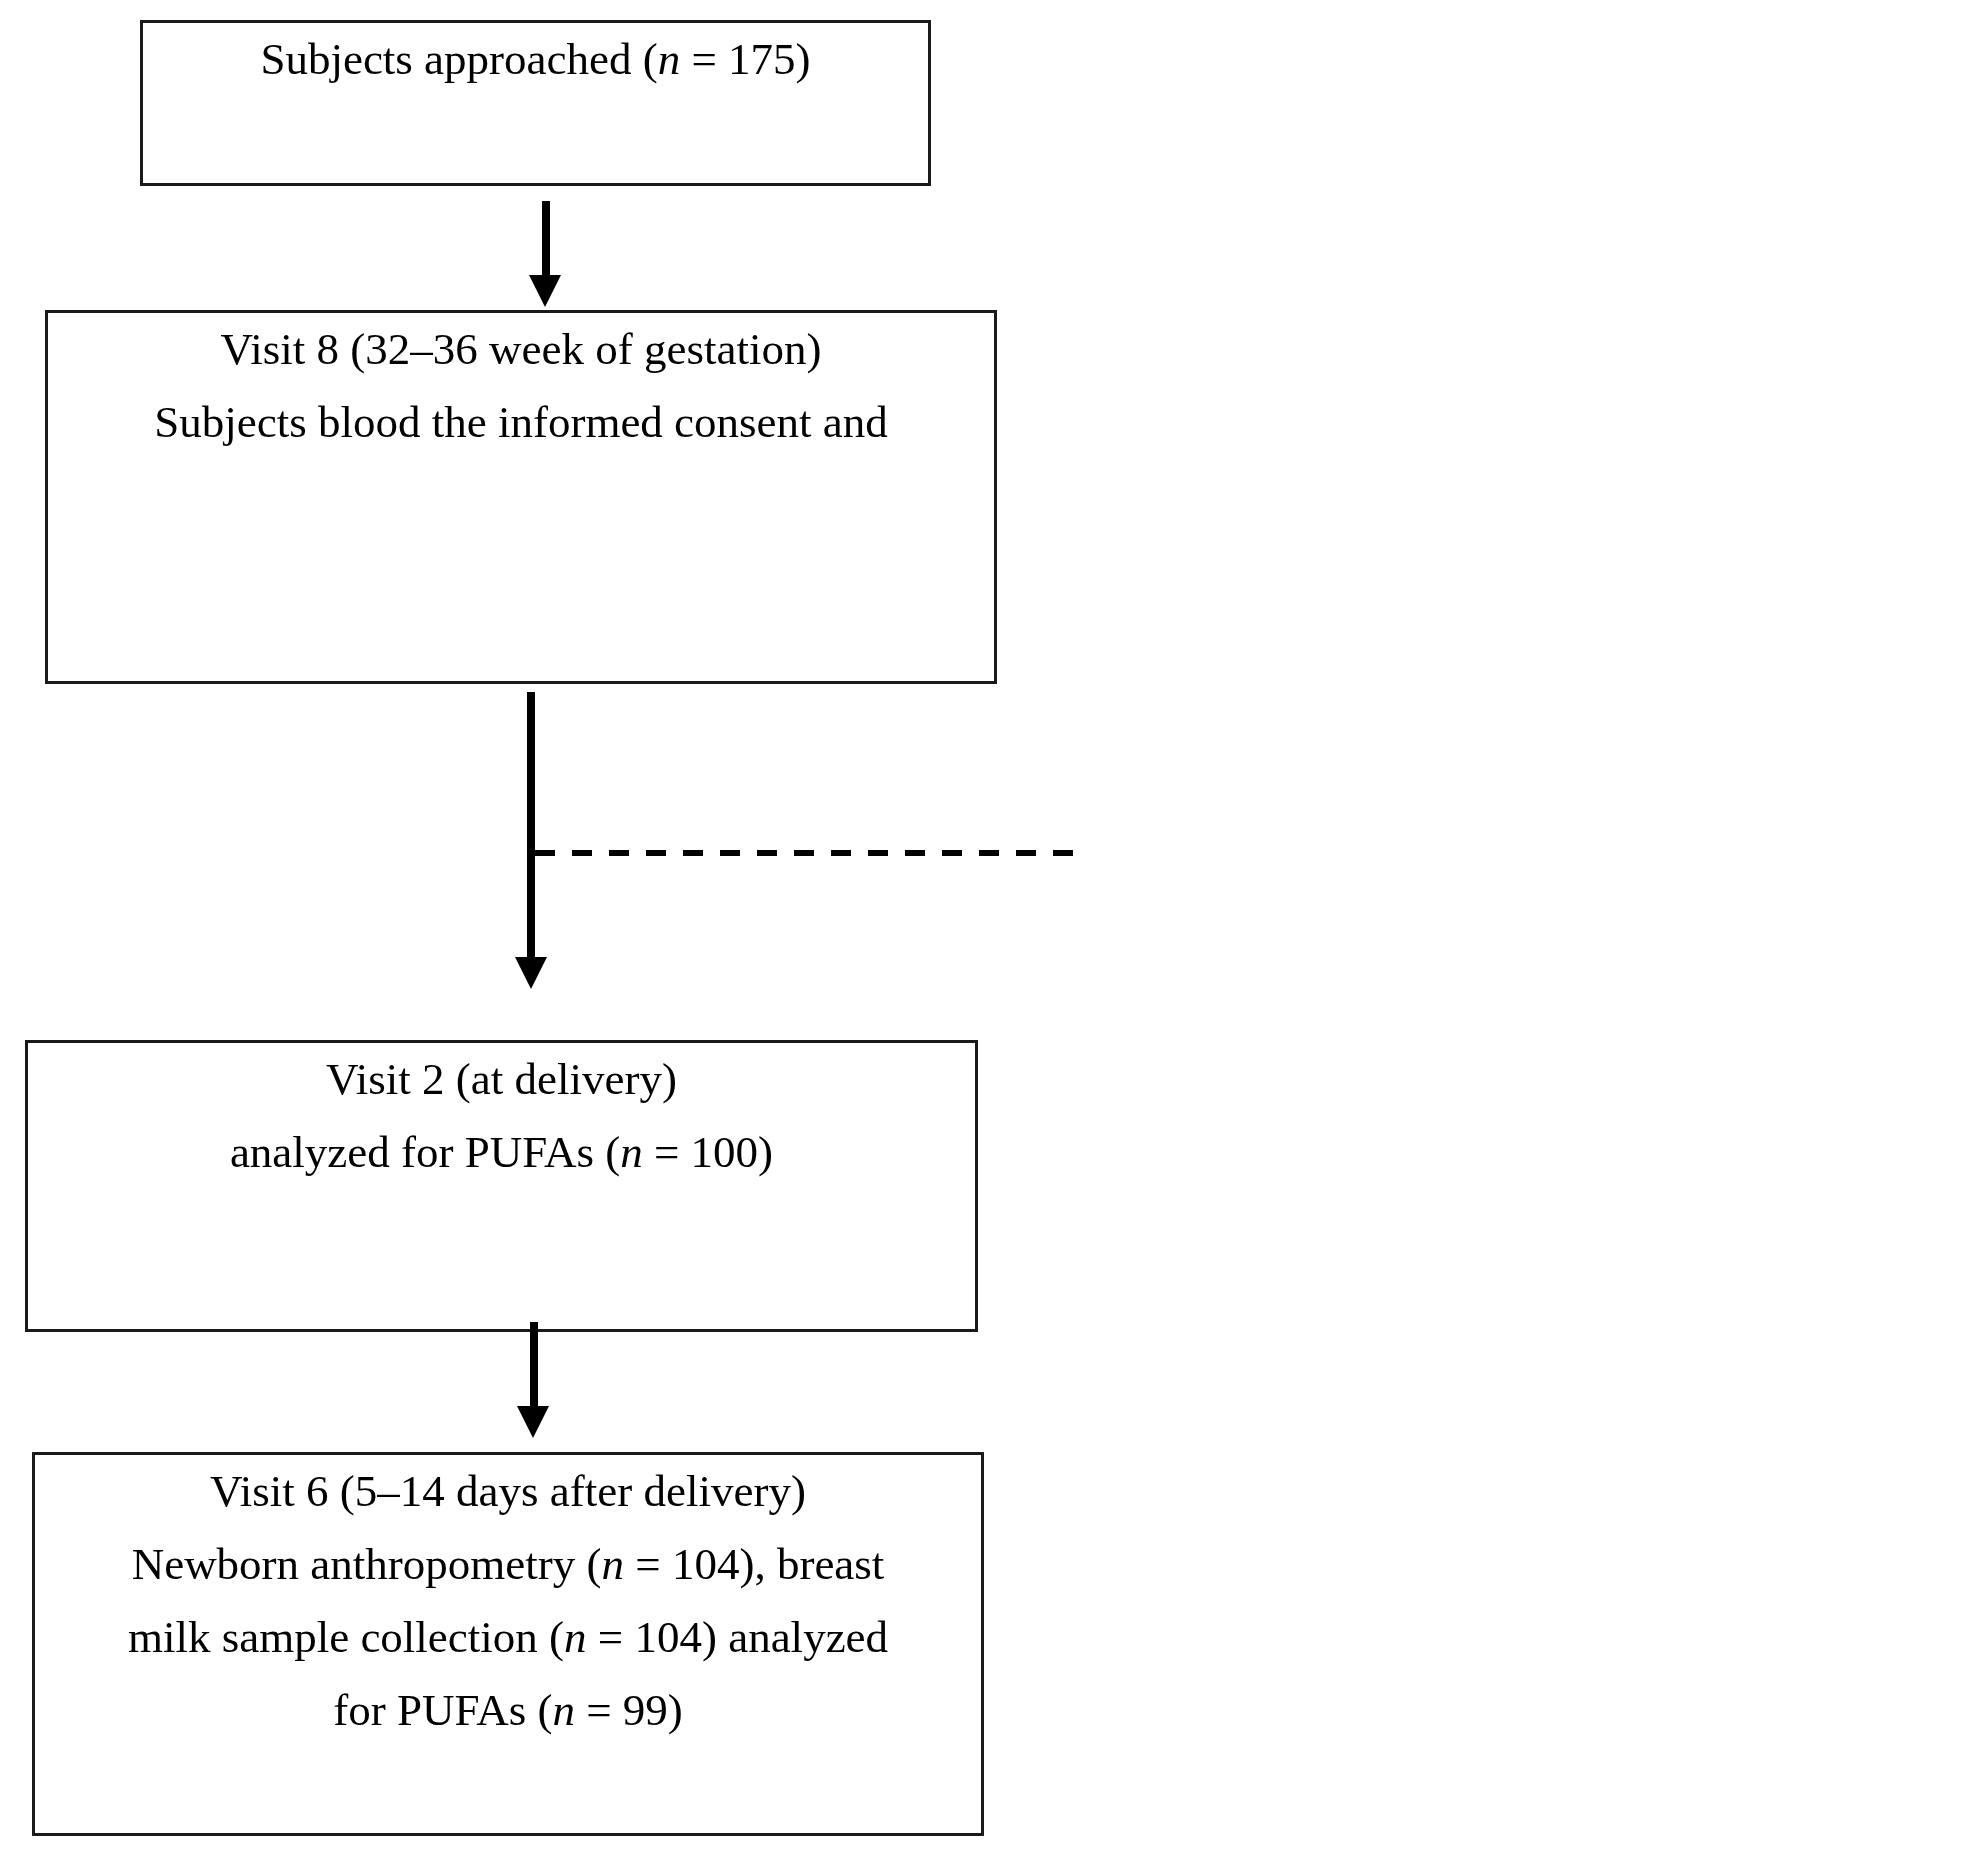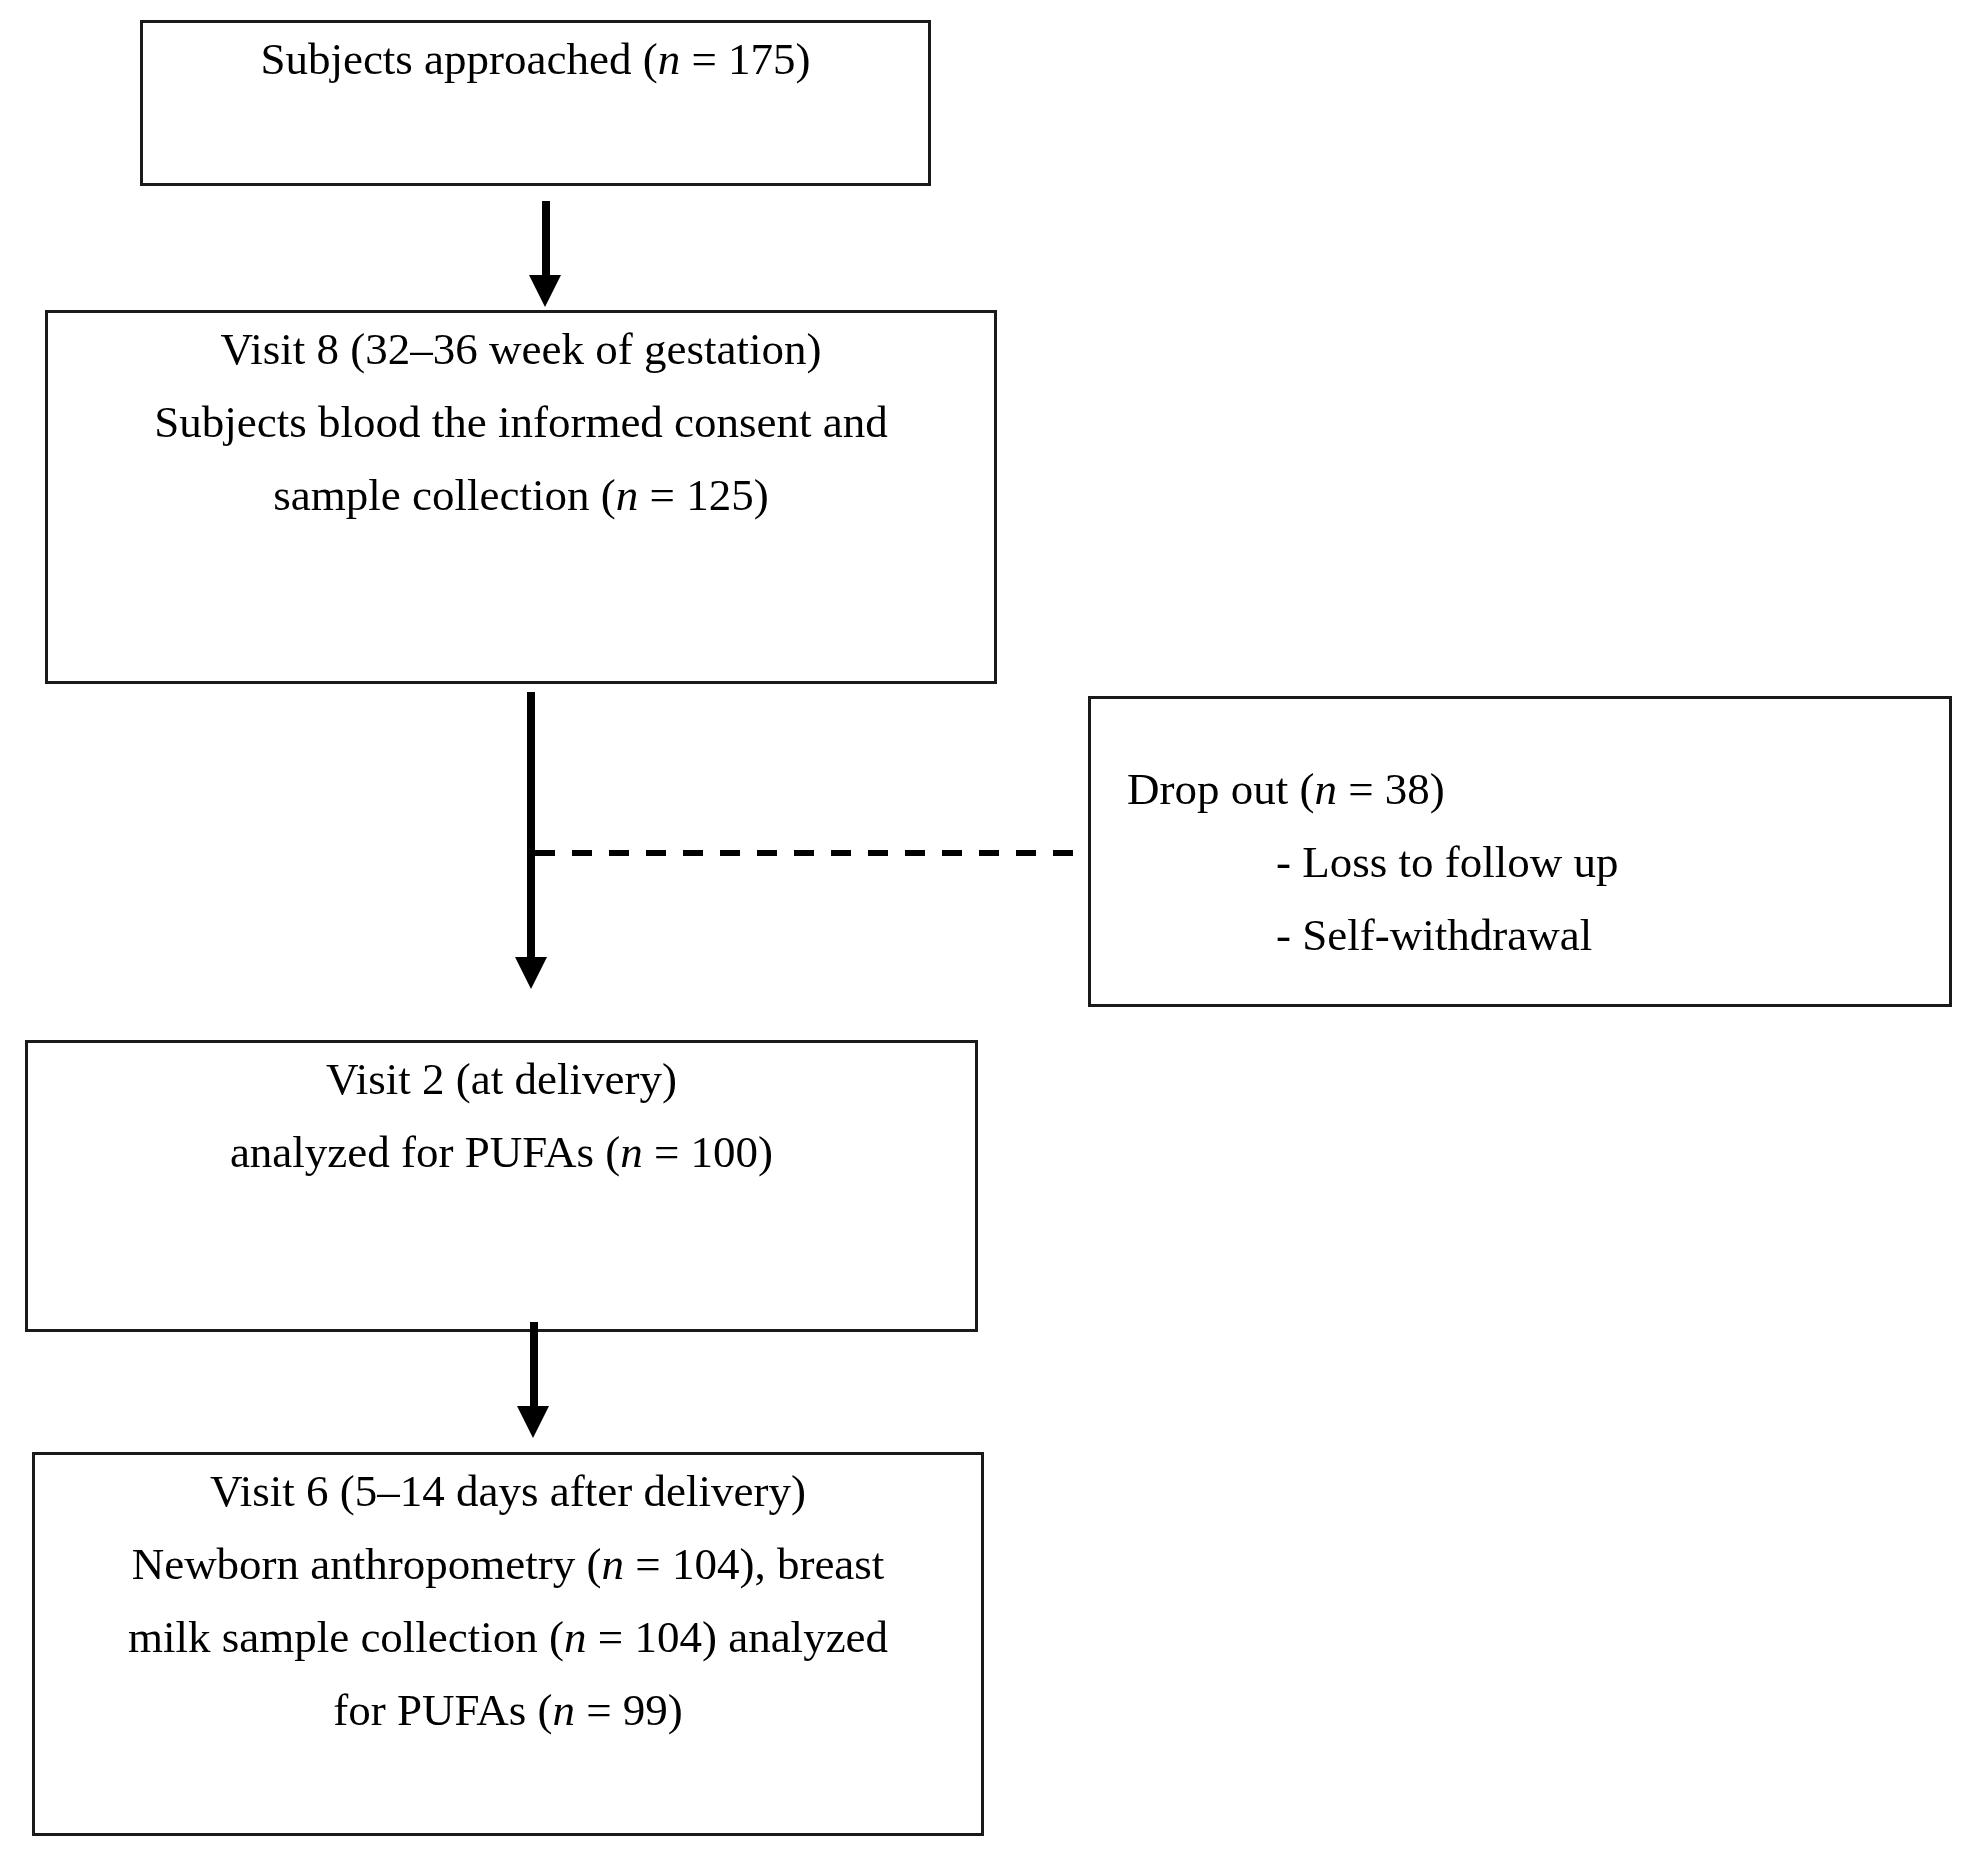--- a/index.html
+++ b/index.html
@@ -73,33 +73,27 @@
   <div class="box" id="box-subjects">
     <div class="line">Subjects approached (<i>n</i> = 175)</div>
   </div>
 
   <div class="shaft" id="arrow1-shaft"></div>
   <div class="head" id="arrow1-head"></div>
 
   <div class="box" id="box-visit1">
     <div class="line">Visit 8 (32–36 week of gestation)</div>
     <div class="line">Subjects blood the informed consent and</div>
-    <div class="line">sample collection (<i>n</i> = 125)</div>
   </div>
 
   <div class="shaft" id="arrow2-shaft"></div>
   <div class="head" id="arrow2-head"></div>
 
   <div class="dashed" id="dashed-connector"></div>
 
-  <div class="box dropout" id="box-dropout">
-    <div class="line">Drop out (<i>n</i> = 38)</div>
-    <div class="line indent">- Loss to follow up</div>
-    <div class="line indent">- Self-withdrawal</div>
-  </div>
 
   <div class="box" id="box-visit2">
     <div class="line">Visit 2 (at delivery)</div>
     <div class="line">analyzed for PUFAs (<i>n</i> = 100)</div>
   </div>
 
   <div class="shaft" id="arrow3-shaft"></div>
   <div class="head" id="arrow3-head"></div>
 
   <div class="box" id="box-visit3">

